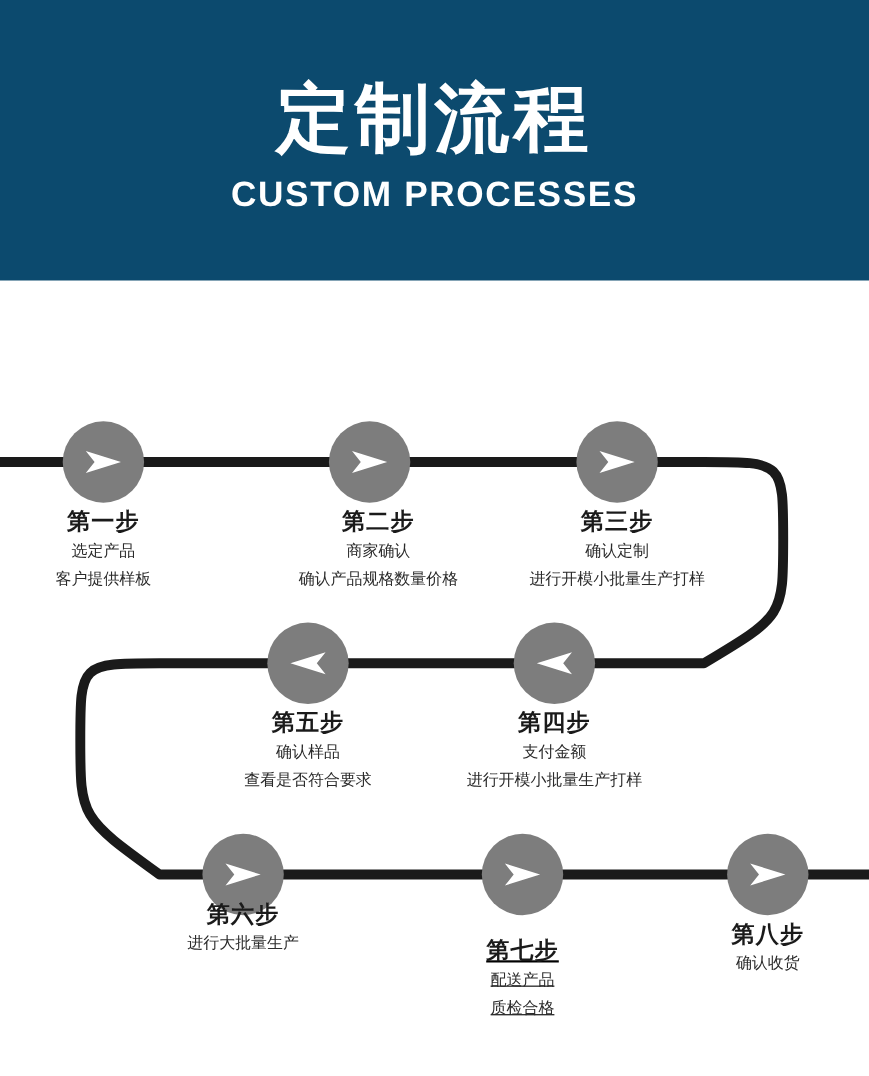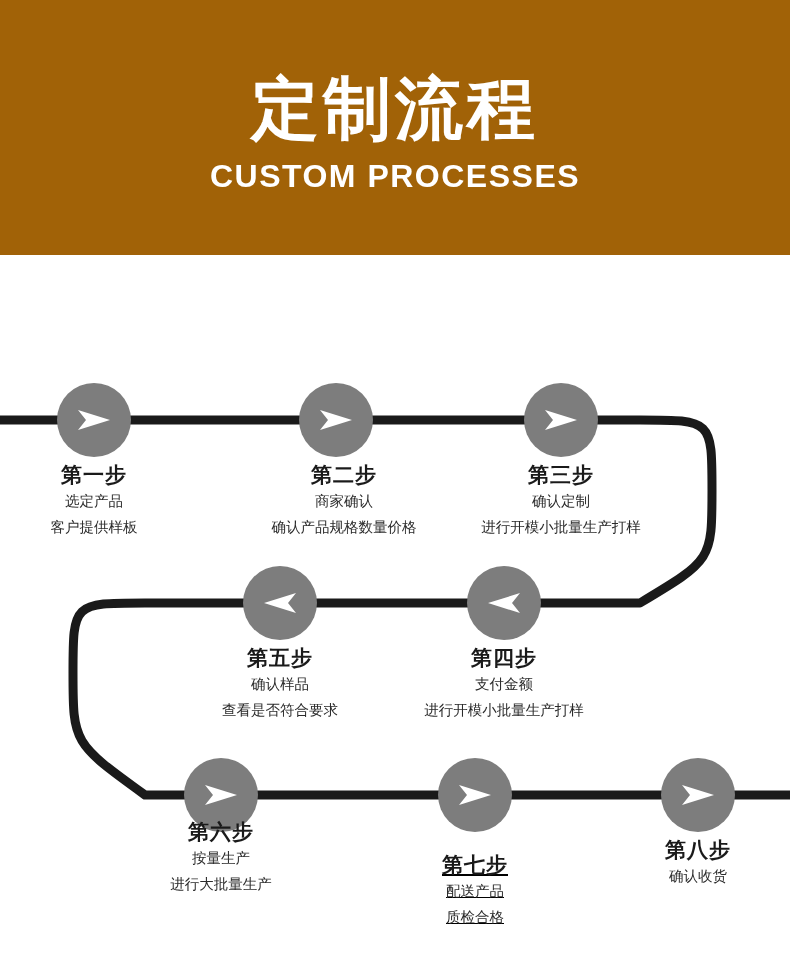--- a/index.html
+++ b/index.html
@@ -10,21 +10,21 @@
     width: 790px;
     height: 978px;
     background: #ffffff;
     font-family: "Liberation Sans", sans-serif;
     overflow: hidden;
     position: relative;
   }
   .header {
     width: 790px;
     height: 255px;
-    background: #a16207;
+    background: #0c4a6e;
     display: flex;
     flex-direction: column;
     align-items: center;
     justify-content: center;
     box-sizing: border-box;
     padding-top: 10px;
   }
   .header-title {
     color: #ffffff;
     font-size: 68px;
@@ -185,21 +185,20 @@
     <div class="step-line">查看是否符合要求</div>
   </div>
   <div class="step" style="left:504px; top:390px;">
     <div class="step-title">第四步</div>
     <div class="step-line">支付金额</div>
     <div class="step-line">进行开模小批量生产打样</div>
   </div>
 
   <div class="step" style="left:221px; top:564px;">
     <div class="step-title">第六步</div>
-    <div class="step-line">按量生产</div>
     <div class="step-line">进行大批量生产</div>
   </div>
   <div class="step" style="left:475px; top:597px;text-decoration:underline;">
     <div class="step-title">第七步</div>
     <div class="step-line">配送产品</div>
     <div class="step-line">质检合格</div>
   </div>
   <div class="step" style="left:698px; top:582px;">
     <div class="step-title">第八步</div>
     <div class="step-line">确认收货</div>

